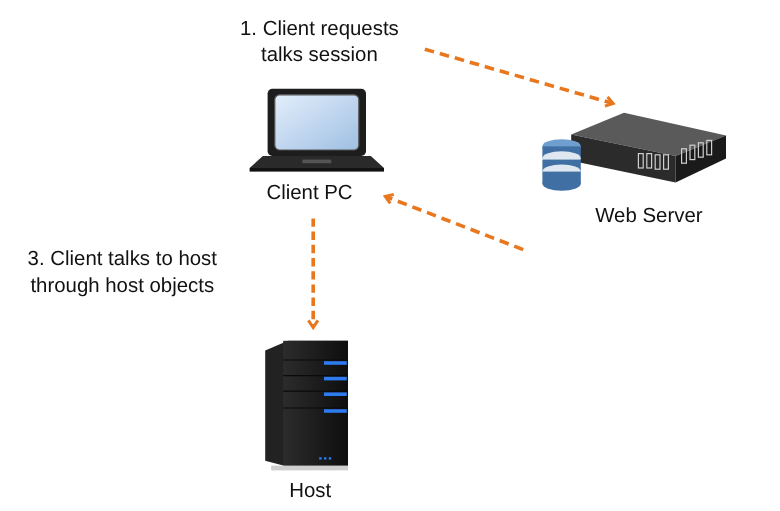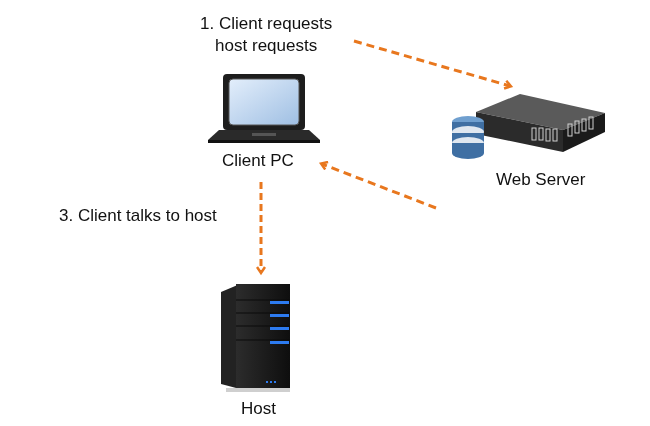--- a/index.html
+++ b/index.html
@@ -85,26 +85,27 @@
     </g>
     <g fill="#2d7bf0">
         <rect x="266" y="381" width="2" height="2"></rect>
         <rect x="270" y="381" width="2" height="2"></rect>
         <rect x="274" y="381" width="2" height="2"></rect>
       </g>
   </svg>
 
   <div class="lbl" style="left:200px; top:13px;">
     <div>1. Client requests</div>
-    <div>host requests</div>
+    <div>talks session</div>
   </div>
 
   <div class="lbl" style="left:496px; top:169px;">Web Server</div>
 
   <div class="lbl" style="left:222px; top:150px;">Client PC</div>
 
 
-  <div class="lbl" style="left:23px; top:205px;margin-left:36px;">
+  <div class="lbl" style="left:23px; top:205px;">
     <div>3. Client talks to host</div>
+    <div>through host objects</div>
   </div>
 
   <div class="lbl" style="left:241px; top:398px;">Host</div>
 </div>
 
 </body></html>

